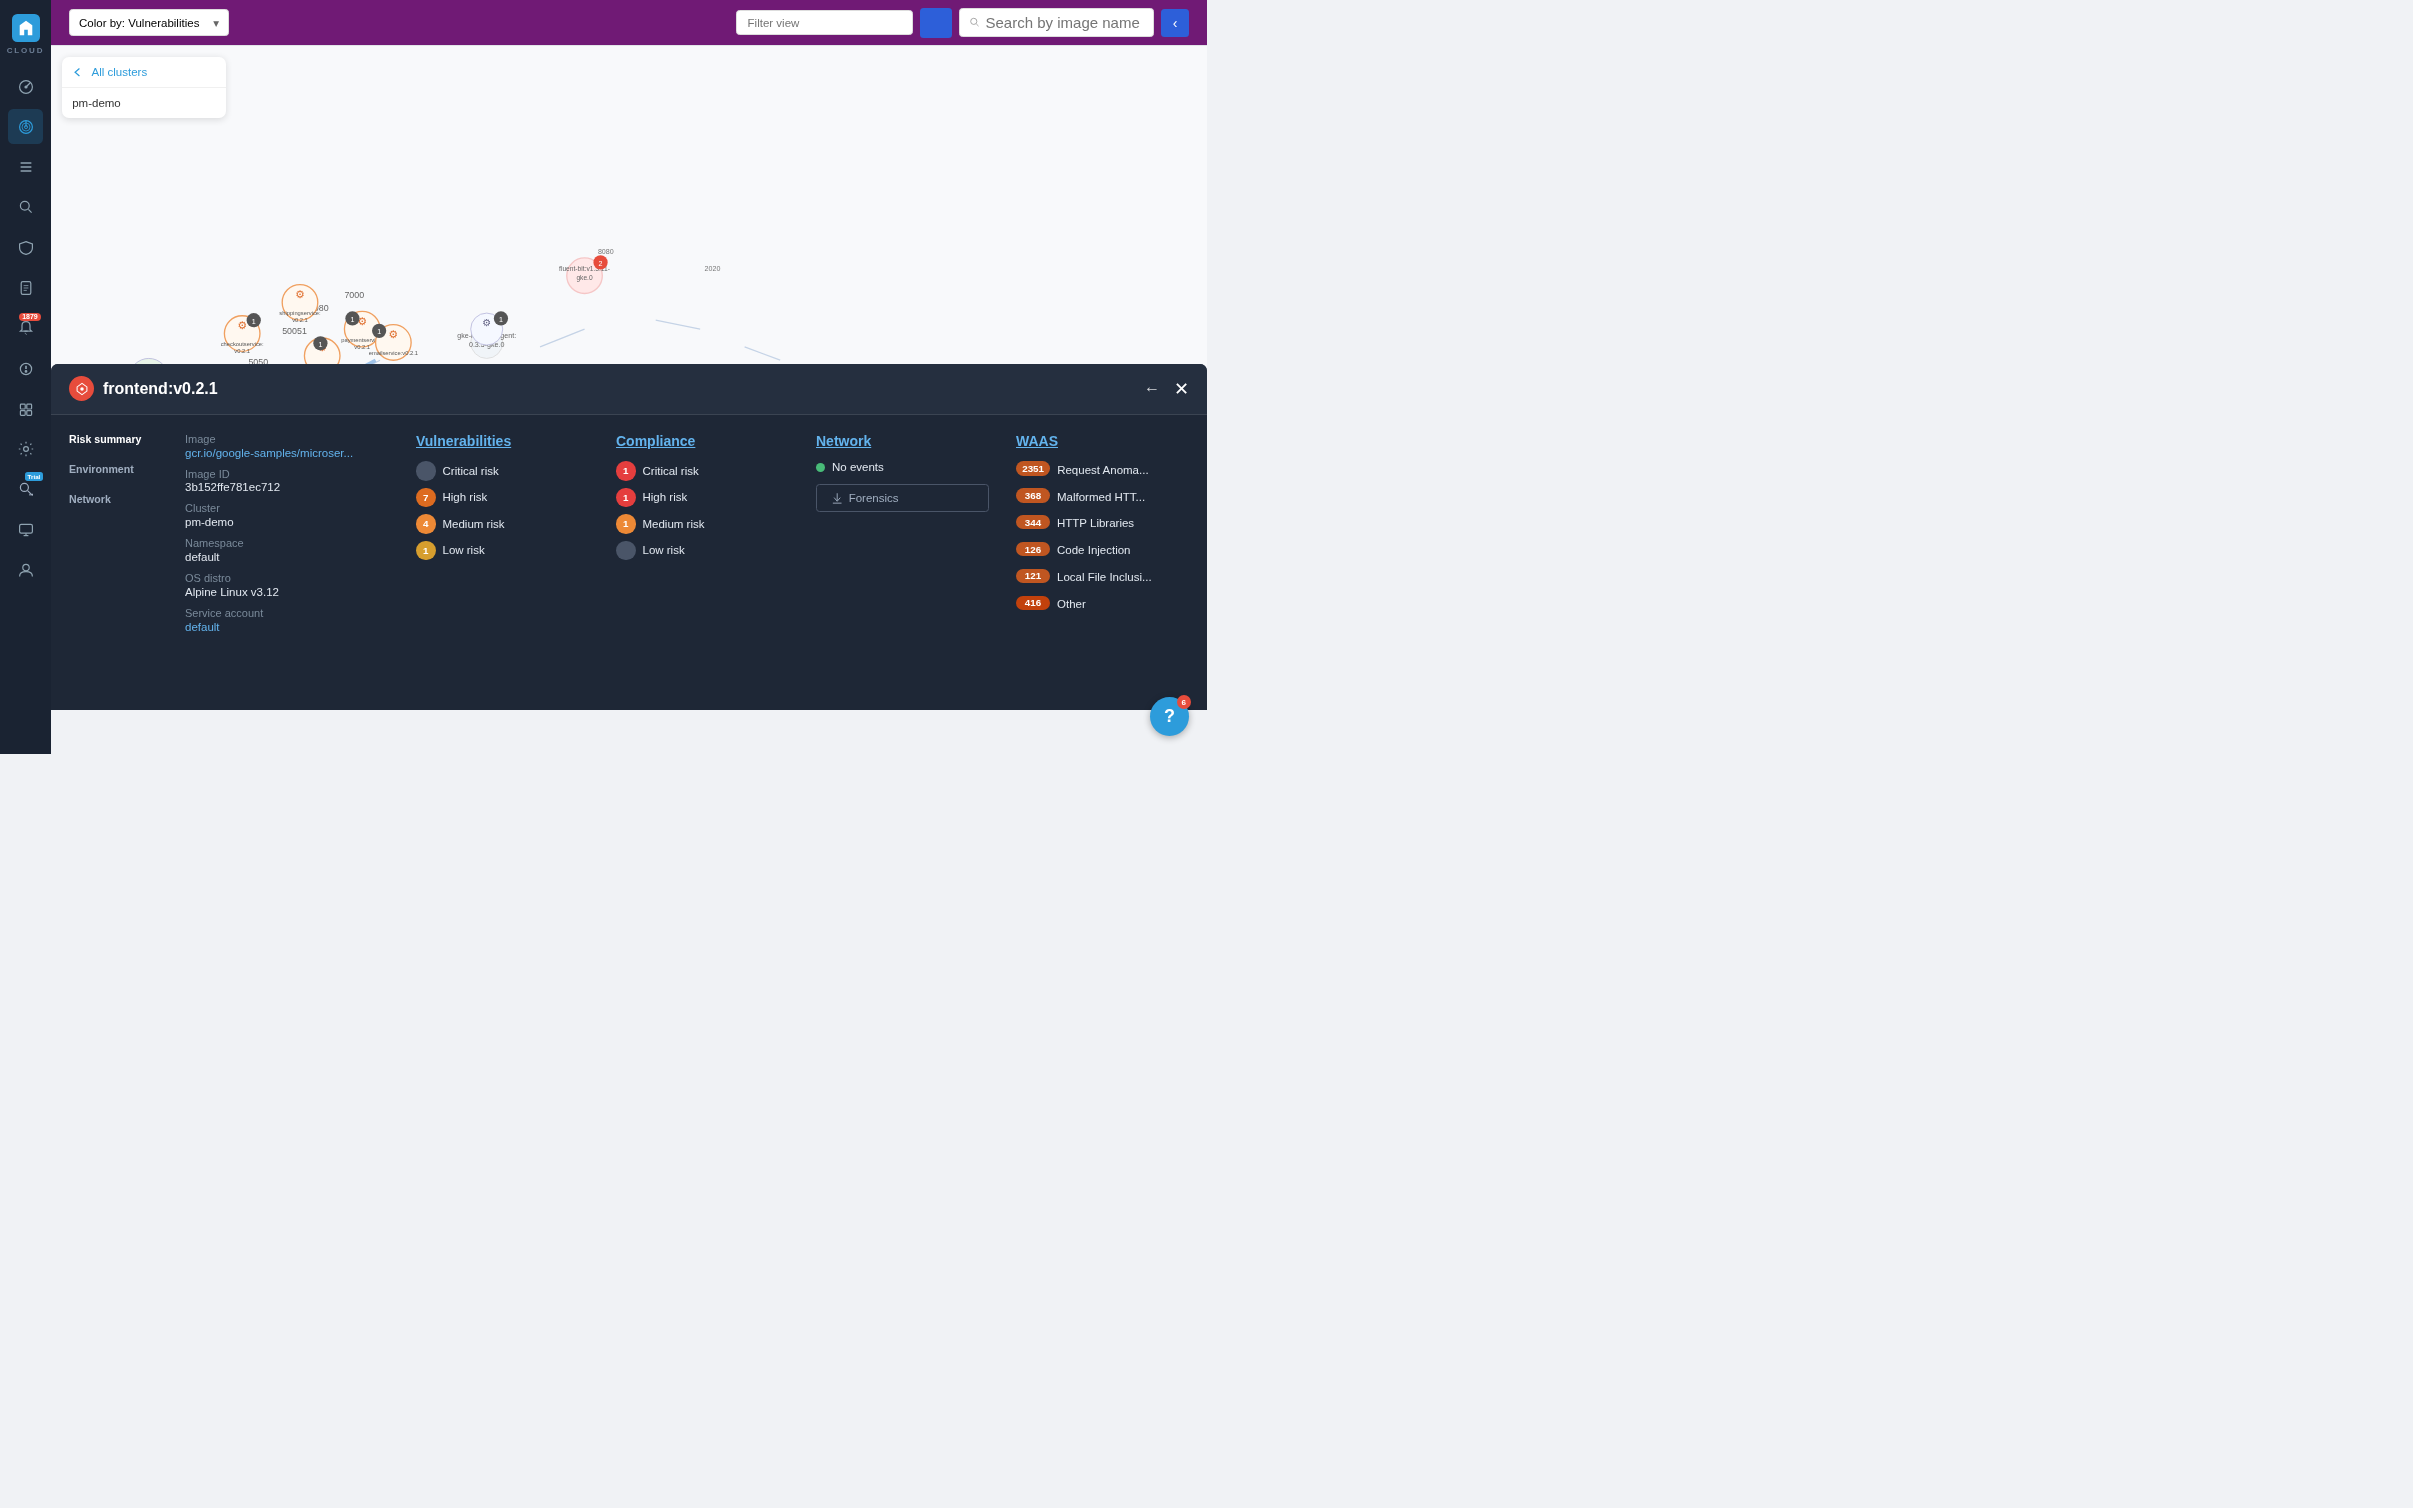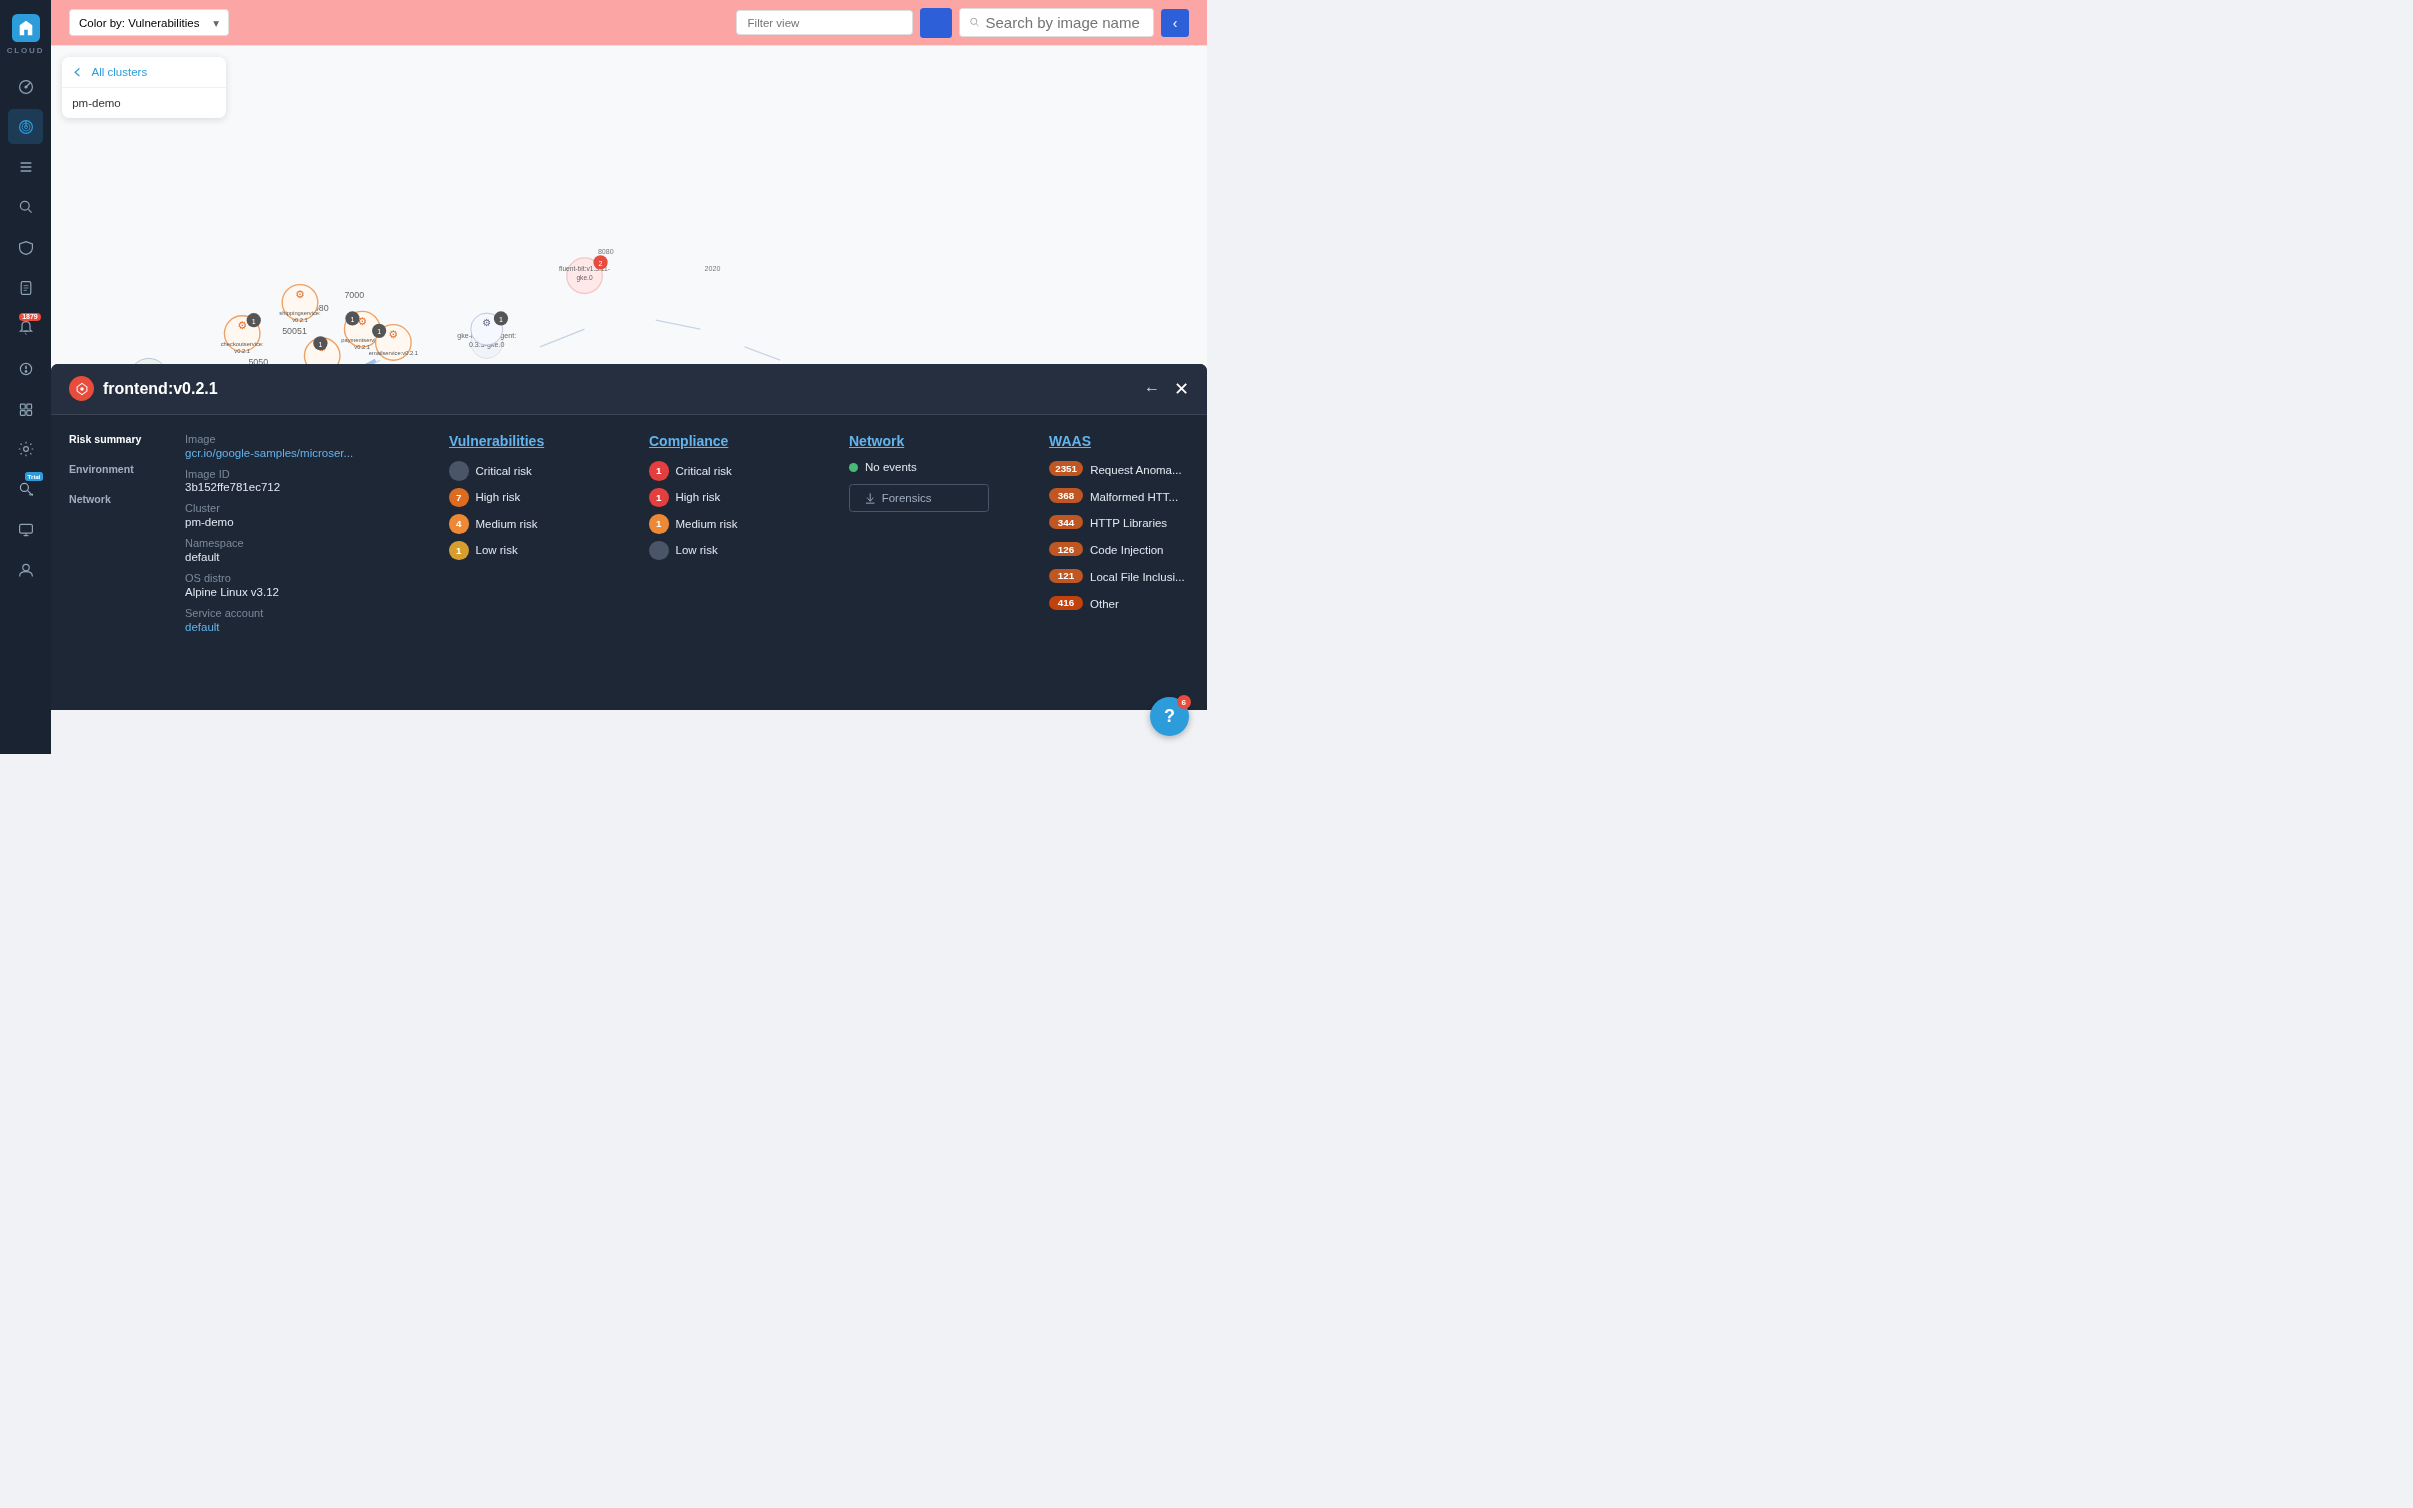--- a/index.html
+++ b/index.html
@@ -37,21 +37,21 @@
     .main { position: absolute; left: 51px; top: 0; right: 0; height: 100%; }
 
     
     .header { height: 44px; background: white; display: flex; align-items: center; padding: 0 18px; border-bottom: 0.9px solid #e1e4e8; }
     .breadcrumb { font-size: 14px; color: #333; font-weight: 500; }
     .header-right { margin-left: auto; display: flex; align-items: center; gap: 10.6px; }
     .header-icon-btn { width: 28px; height: 28px; display: flex; align-items: center; justify-content: center; color: #6b7c93; cursor: pointer; }
     .header-icon-btn svg { width: 16px; height: 16px; }
 
     
-    .toolbar { height: 46px; background: #fca5a5; display: flex; align-items: center; padding: 0 18px; gap: 10.6px; border-bottom: 0.9px solid #e1e4e8; }
+    .toolbar { height: 46px; background: #701a75; display: flex; align-items: center; padding: 0 18px; gap: 10.6px; border-bottom: 0.9px solid #e1e4e8; }
     .color-select { display: flex; align-items: center; gap: 5.3px; border: 0.9px solid #ddd; border-radius: 3.5px; padding: 5.3px 9px; background: white; cursor: pointer; font-size: 11.5px; min-width: 160px; }
     .color-select-chevron { margin-left: auto; color: #666; }
     .filter-area { margin-left: auto; display: flex; align-items: center; gap: 7px; }
     .filter-input { border: 0.9px solid #ddd; border-radius: 3.5px; padding: 5.3px 10.6px; font-size: 11.5px; width: 177px; outline: none; }
     .filter-btn { background: #2d5fd9; color: white; border: none; border-radius: 3.5px; width: 32px; height: 30px; display: flex; align-items: center; justify-content: center; cursor: pointer; }
     .search-container { display: flex; align-items: center; border: 0.9px solid #ddd; border-radius: 3.5px; background: white; padding: 0 9px; gap: 5.3px; width: 195px; }
     .search-container svg { width: 12.4px; height: 12.4px; color: #999; }
     .search-input { border: none; outline: none; font-size: 15px; background: transparent; width: 100%; padding: 5.3px 0; }
     .collapse-btn { background: #2d5fd9; color: white; border: none; border-radius: 3.5px; width: 28px; height: 28px; display: flex; align-items: center; justify-content: center; cursor: pointer; font-size: 14px; }
 
@@ -93,21 +93,21 @@
     .detail-nav-section.active { color: white; }
 
     
     .detail-info { width: 204px; display: flex; flex-direction: column; gap: 9px; }
     .info-row { display: flex; flex-direction: column; gap: 1.8px; }
     .info-label { font-size: 11px; color: #7a8a9a; }
     .info-value { font-size: 11.5px; color: #e2e8f0; }
     .info-value.link { color: #63b3ed; cursor: pointer; white-space: nowrap; overflow: hidden; text-overflow: ellipsis; }
 
     
-    .detail-column { flex: 1; display: flex; flex-direction: column; gap: 7px; margin-left: 33px; }
+    .detail-column { flex: 1; display: flex; flex-direction: column; gap: 7px; }
     .column-title { font-size: 14px; font-weight: 600; color: #63b3ed; cursor: pointer; margin-bottom: 5.3px; text-decoration: underline; }
     .vuln-item { display: flex; align-items: center; gap: 7px; font-size: 11.5px; color: #e2e8f0; }
     .vuln-badge { width: 19.5px; height: 19.5px; border-radius: 50%; display: flex; align-items: center; justify-content: center; font-size: 9.8px; font-weight: 700; flex-shrink: 0; }
     .badge-gray { background: #4a5568; color: white; }
     .badge-orange-dark { background: #dd6b20; color: white; }
     .badge-orange { background: #ed8936; color: white; }
     .badge-yellow { background: #d69e2e; color: white; }
     .badge-red { background: #e53e3e; color: white; }
     .dot-green { width: 9px; height: 9px; border-radius: 50%; background: #48bb78; flex-shrink: 0; }
 

